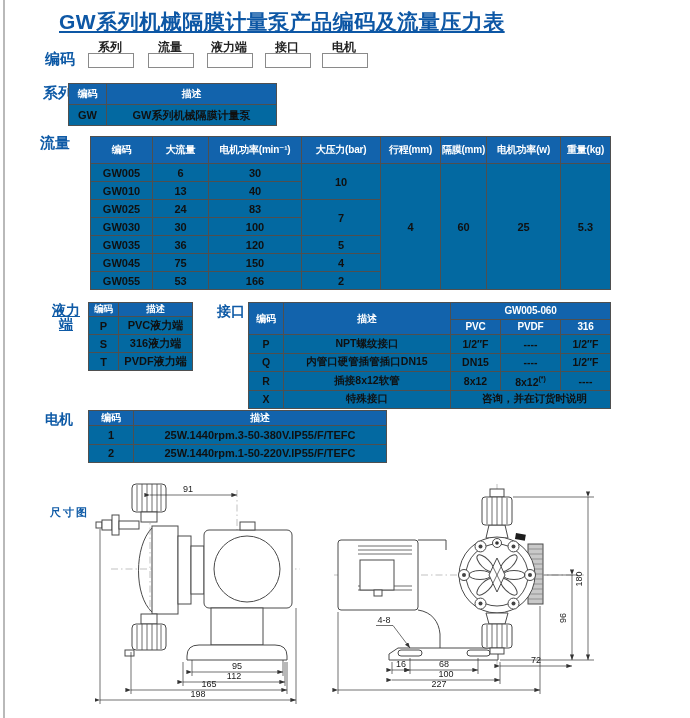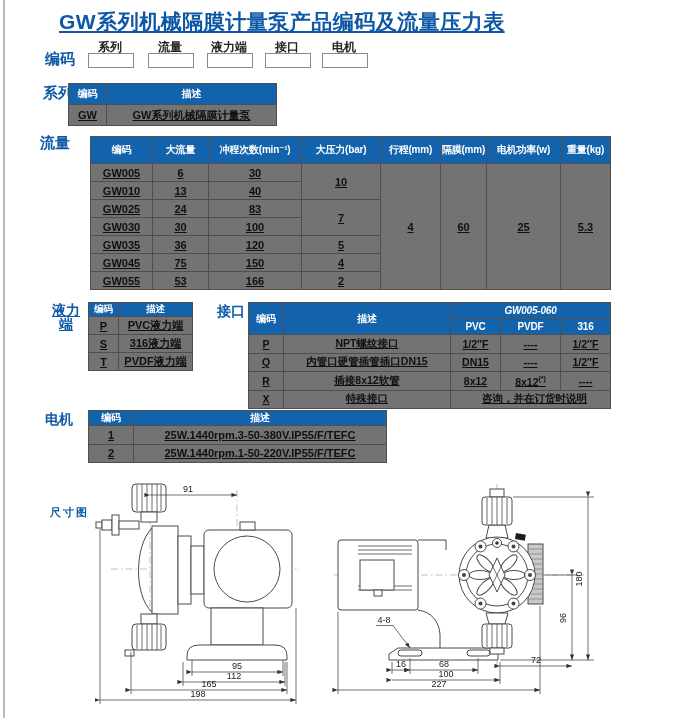--- a/index.html
+++ b/index.html
@@ -16,21 +16,21 @@
 
   
   .code-label{left:45px;top:50px;font-size:15px;}
   .code-box{position:absolute;top:53px;width:44px;height:13px;border:1px solid #8a8a8a;background:#fff;}
   .code-field-label{position:absolute;top:39px;width:44px;text-align:center;font-size:12px;font-weight:bold;color:#222;}
 
   
   table{border-collapse:collapse;table-layout:fixed;position:absolute;}
   th,td{border:1px solid #4f4f4f;text-align:center;padding:0;overflow:hidden;white-space:nowrap;}
   th{background:#1263ac;color:#ffffff;font-weight:bold;font-size:10px;letter-spacing:-0.2px;}
-  td{color:#101010;font-weight:bold;font-size:11px;background:#737373;text-decoration:underline;}
+  td{color:#101010;font-weight:bold;font-size:11px;background:#0369a1;}
   .tbl-series{left:68px;top:83px;width:209px;}
   .tbl-series th{height:20px;}
   .tbl-series td{height:20px;}
   .tbl-flow{left:90px;top:136px;width:520px;}
   .tbl-flow th{height:26px;}
   .tbl-flow td{height:17px;}
   .tbl-hyd{left:88px;top:302px;width:105px;}
   .tbl-hyd th{height:13px;font-size:9.5px;}
   .tbl-hyd td{height:17px;}
   .tbl-intf{left:248px;top:302px;width:362px;}
@@ -101,21 +101,21 @@
         <col style="width:79px">
       <col style="width:60px">
         <col style="width:46px">
         <col style="width:74px">
         <col style="width:50px">
     </colgroup>
     <tbody>
         <tr>
       <th>编码</th>
       <th>大流量</th>
-      <th>冲程次数(min⁻¹)</th>
+      <th>电机功率(min⁻¹)</th>
       <th>大压力(bar)</th>
       <th>行程(mm)</th>
       <th>隔膜(mm)</th>
       <th>电机功率(w)</th>
       <th>重量(kg)</th>
     </tr>
     <tr>
       <td>GW005</td>
       <td>6</td>
       <td>30</td>
@@ -197,21 +197,21 @@
         <col style="width:35px">
         <col style="width:167px">
         <col style="width:50px">
         <col style="width:60px">
         <col style="width:50px">
       </colgroup>
     <tbody>
         <tr>
       <th rowspan="2" style="height:31px;">编码</th>
       <th rowspan="2">描述</th>
-      <th colspan="3" style="height:15px;font-style:italic;">GW005-060</th>
+      <th colspan="3" style="height:15px;">GW005-060</th>
     </tr>
     <tr>
       <th style="height:14px;margin-top:40px;">PVC</th>
       <th>PVDF</th>
       <th>316</th>
     </tr>
     <tr>
       <td>P</td>
       <td>NPT螺纹接口</td>
       <td>1/2″F</td>

